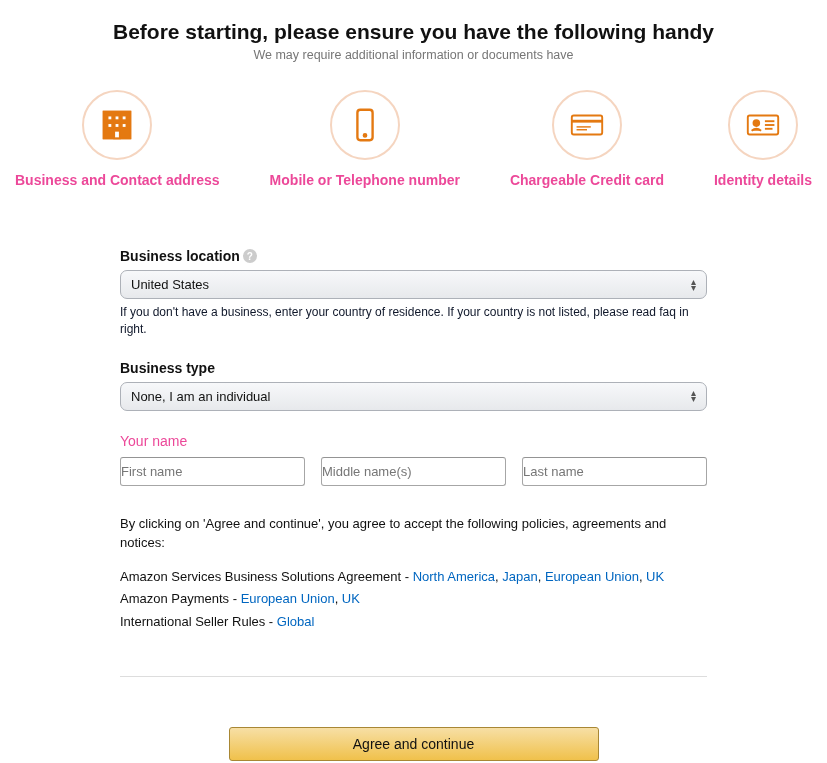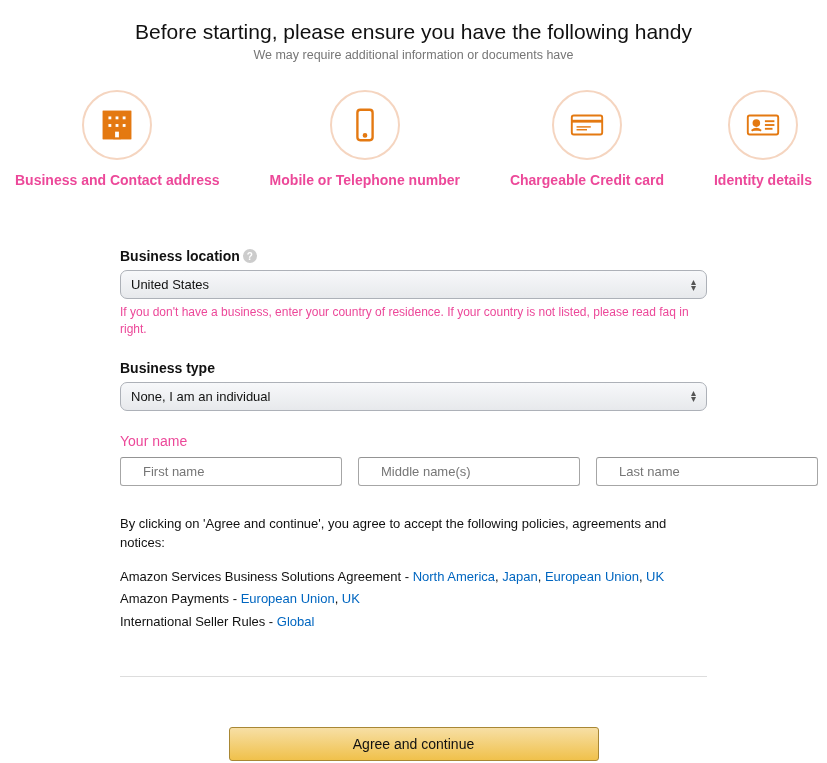--- a/index.html
+++ b/index.html
@@ -3,21 +3,21 @@
   <meta charset="utf-8">
   <style>
     * { box-sizing: border-box; margin: 0; padding: 0; }
     body {
       font-family: "Amazon Ember", Arial, sans-serif;
       color: #111;
       background: #fff;
       width: 827px;
     }
     .header { text-align: center; padding: 20px 0 10px; }
-    .header h1 { font-size: 21px; font-weight: 400; color: #111; margin-bottom: 4px; }
+    .header h1 { font-size: 21px; font-weight: 700; color: #111; margin-bottom: 4px; }
     .header p { font-size: 12.5px; color: #767676; }
     .requirements {
       display: flex;
       justify-content: space-between;
       padding: 18px 15px 30px;
     }
     .req-item { text-align: center; display: flex; flex-direction: column; align-items: center; }
     .req-icon {
       width: 70px; height: 70px;
       border: 2px solid #f5d5c0;
@@ -48,25 +48,25 @@
       padding: 6px 48px 6px 10px;
       font-size: 13px;
       color: #111;
       position: relative;
       cursor: pointer;
     }
     .select-arrows {
       position: absolute; right: 10px; top: 50%; transform: translateY(-50%);
       font-size: 10px; line-height: 6px; color: #555;
     }
-    .hint { font-size: 12px; color: #ec4899; margin-top: 5px; line-height: 1.4; }
+    .hint { font-size: 12px; color: #0f172a; margin-top: 5px; line-height: 1.4; }
     .name-label { font-size: 14px; font-weight: 400; color: #ec4899; margin-bottom: 8px; }
     .name-row { display: flex; gap: 16px; }
     .name-input {
-      flex: 1; padding: 6px 22px;
+      flex: 1; padding: 6px 0;
       border: 1px solid #a6a6a6; border-top-color: #949494;
       border-radius: 3px; font-size: 13px;
     }
     .name-input::placeholder { color: #767676; }
     .policies { font-size: 13px; color: #111; margin-top: 28px; }
     .policies p { margin-bottom: 14px; line-height: 1.5; }
     .link-list p { margin-bottom: 3px; }
     .link { color: #0066c0; cursor: pointer; }
     .divider {
       border: none; border-top: 1px solid #ddd;

